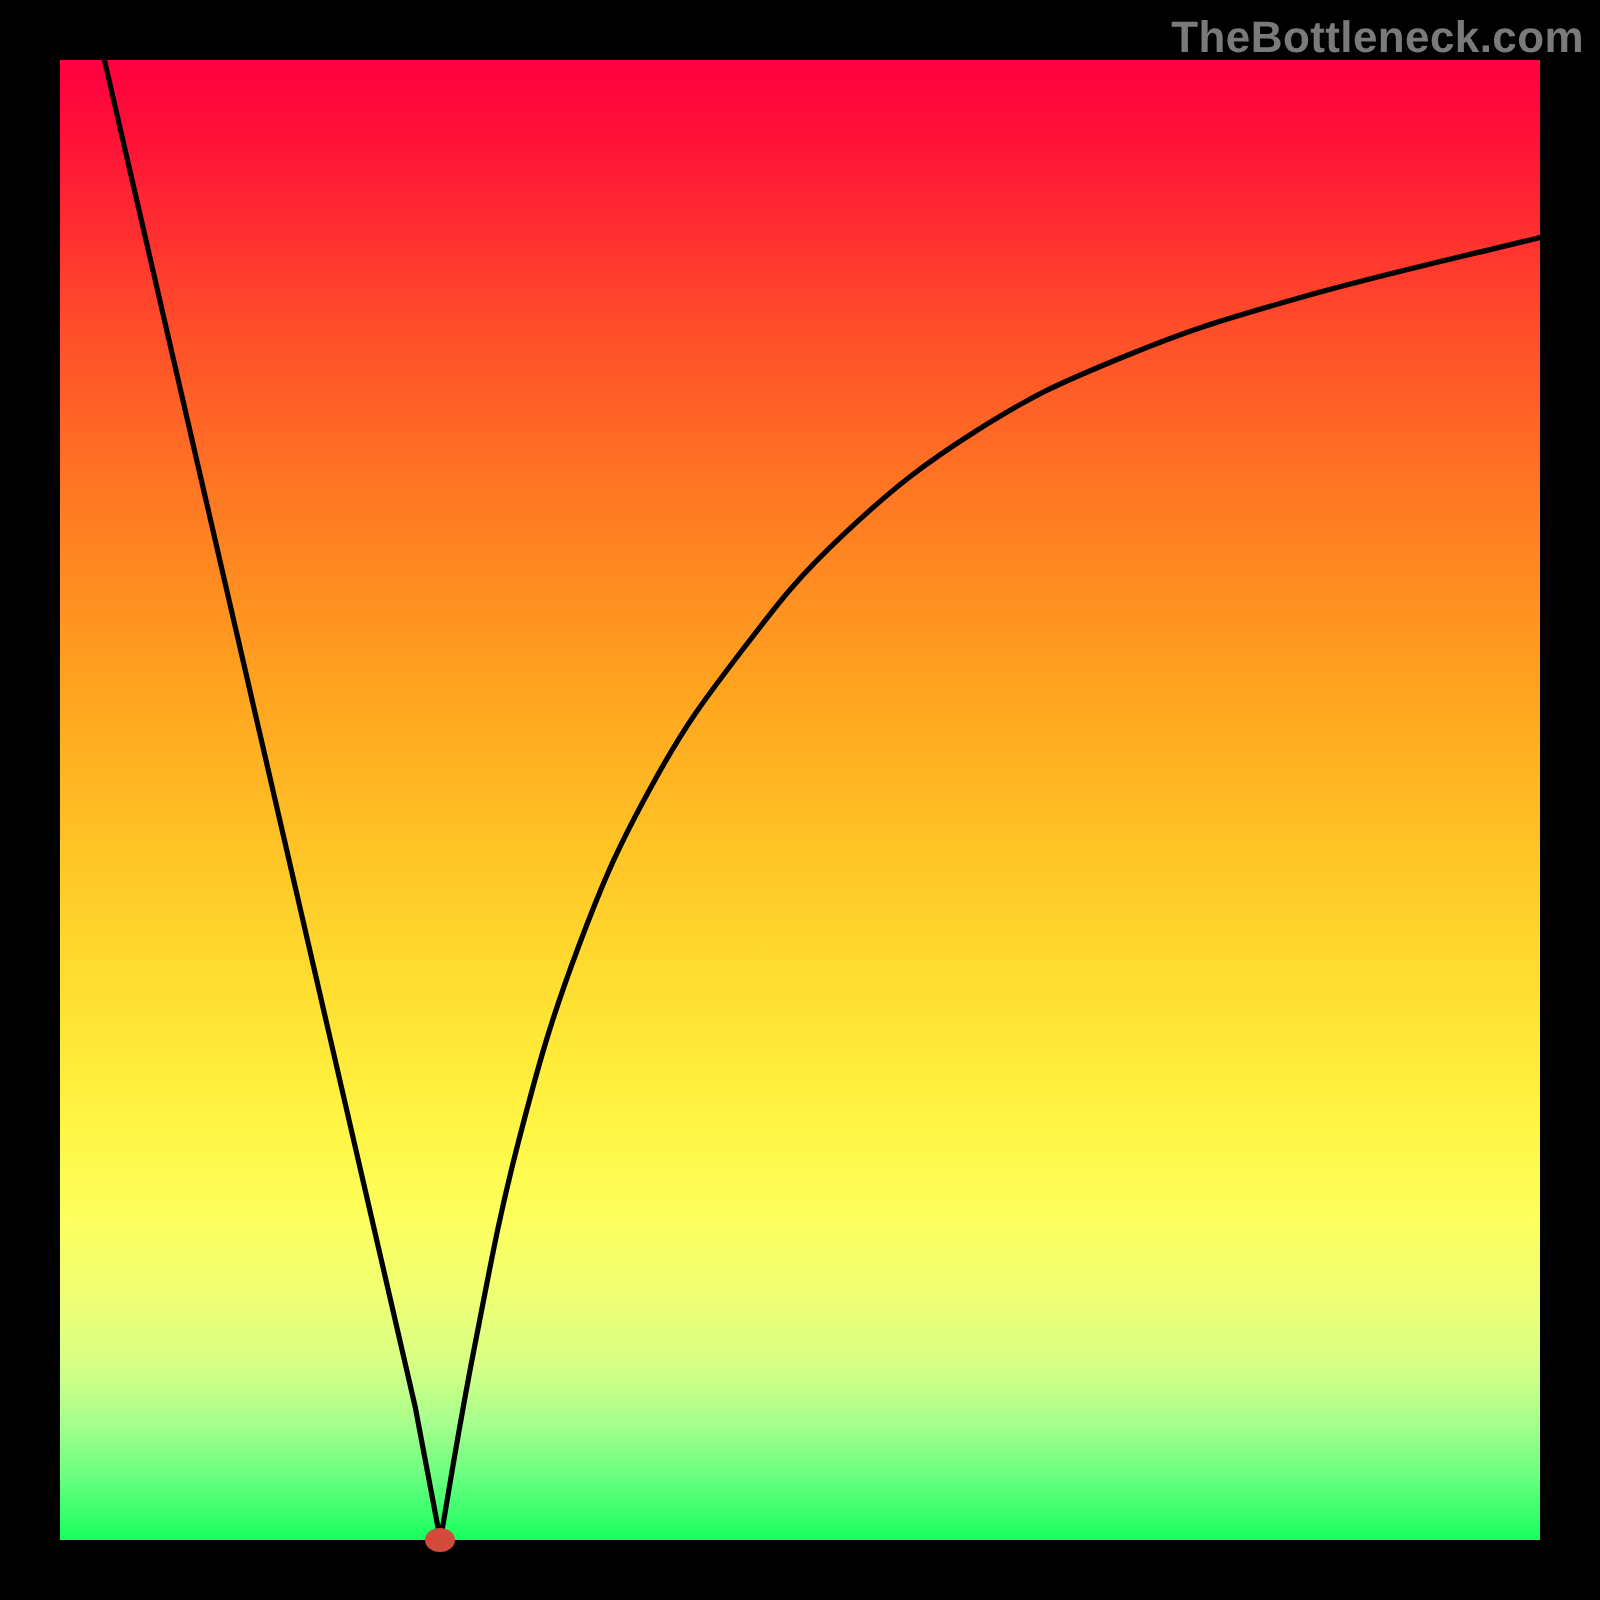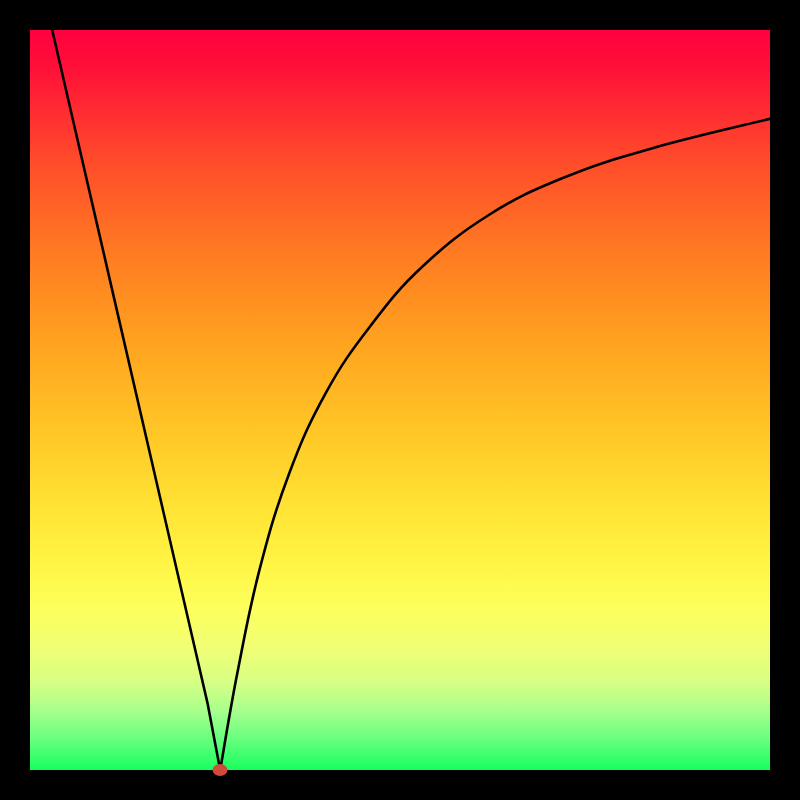--- a/index.html
+++ b/index.html
@@ -63,19 +63,20 @@
     height: 12px;
     border-radius: 50%;
     background: #d24a3a;
     transform: translate(-50%, -50%);
   }
 </style>
 </head>
 <body>
 
 <div class="frame">
+  <div class="watermark">TheBottleneck.com</div>
   <div class="plot-area">
     <svg class="curve" viewBox="0 0 740 740" preserveAspectRatio="none">
       <path id="curve-path" fill="none" stroke="#000" stroke-width="2.6" stroke-linecap="round" d="M 22.2 0 L 44.4 96.20000000000005 L 66.6 192.39999999999998 L 88.8 288.6 L 111 384.8 L 133.2 481 L 155.4 577.2 L 177.6 673.4 L 190.18 740 L 190.18 740 C 193.584 720.76, 199.35600000000002 683.76, 207.20000000000002 643.8 C 215.044 603.8399999999999, 219.04000000000002 580.1600000000001, 229.4 540.2 C 239.76 500.24000000000007, 245.68 479.52000000000004, 259 444 C 272.32 408.47999999999996, 279.71999999999997 392.2, 296 362.59999999999997 C 312.28000000000003 332.99999999999994, 321.16 321.16, 340.40000000000003 296 C 359.64000000000004 270.84, 368.52000000000004 258.99999999999994, 392.20000000000005 236.79999999999995 C 415.88000000000005 214.59999999999997, 430.68 202.76, 458.8 185 C 486.92 167.24, 500.23999999999995 161.32, 532.8 148 C 565.3599999999999 134.68, 580.16 130.23999999999998, 621.6 118.39999999999998 C 663.0400000000001 106.55999999999997, 716.32 94.71999999999996, 740 88.79999999999995"></path>
     </svg>
     <div class="dot" id="min-dot" style="left: 190.18px; top: 740px;"></div>
   </div>
 </div>
 
 </body></html>

